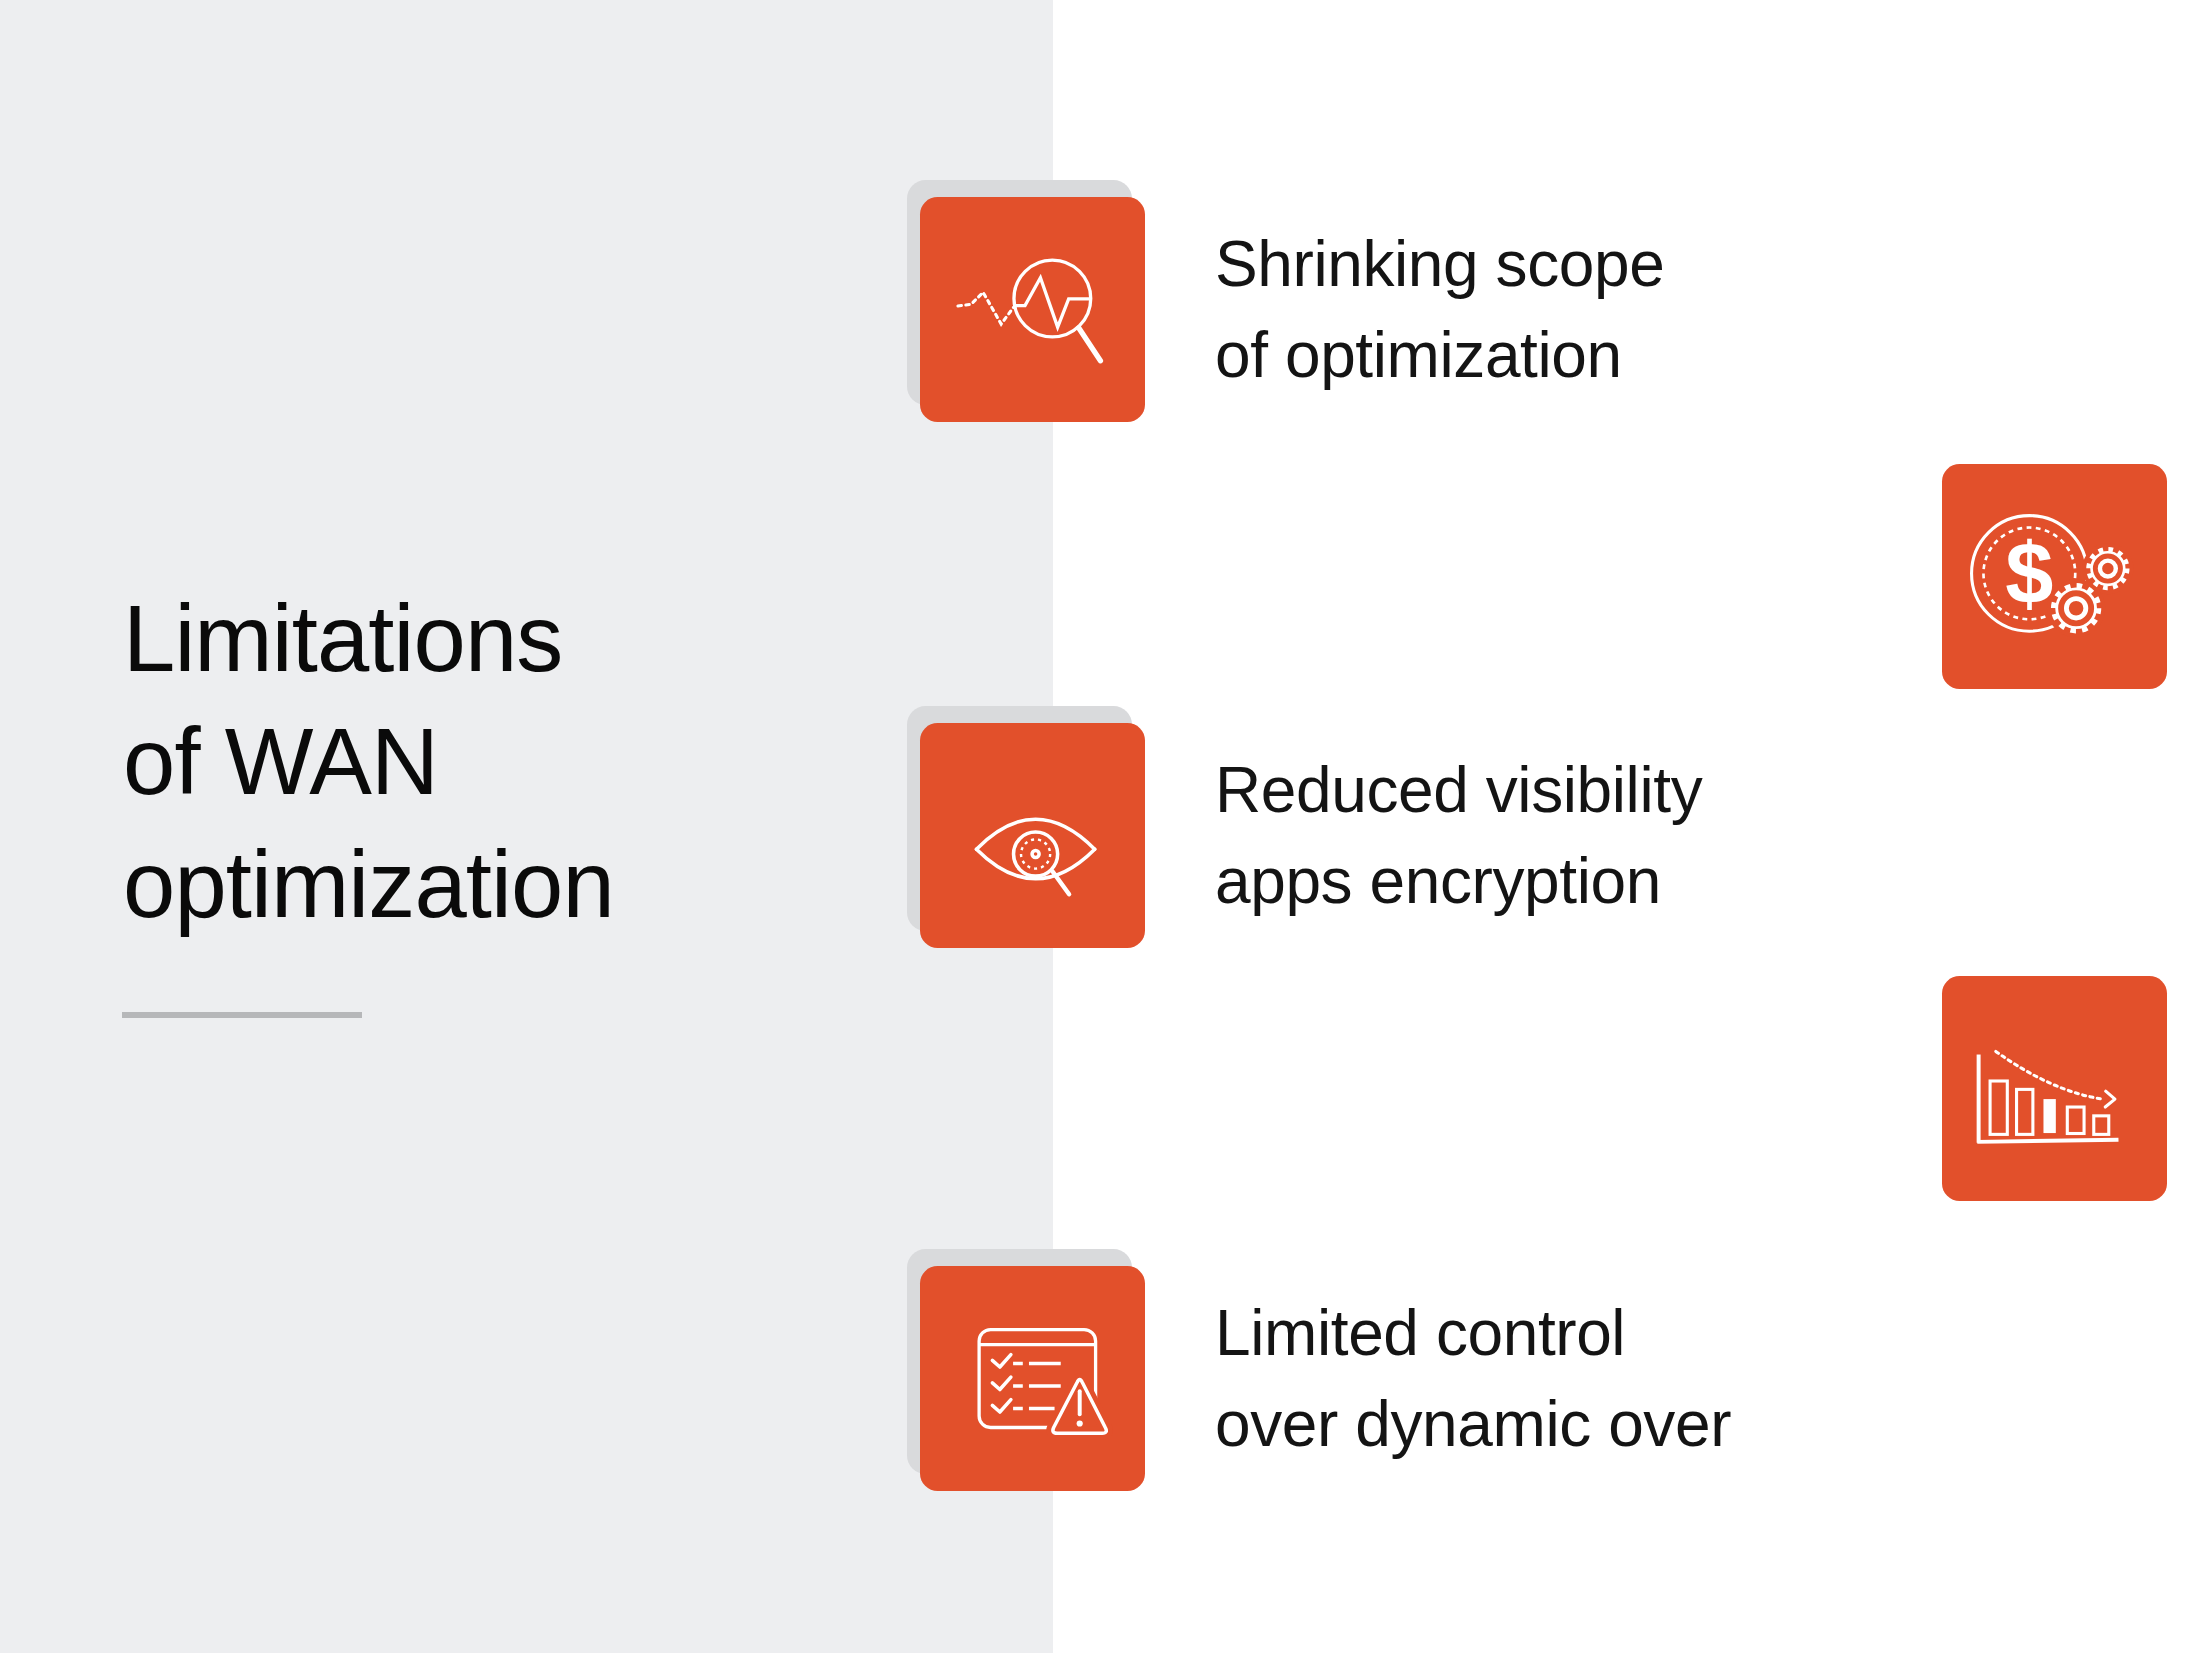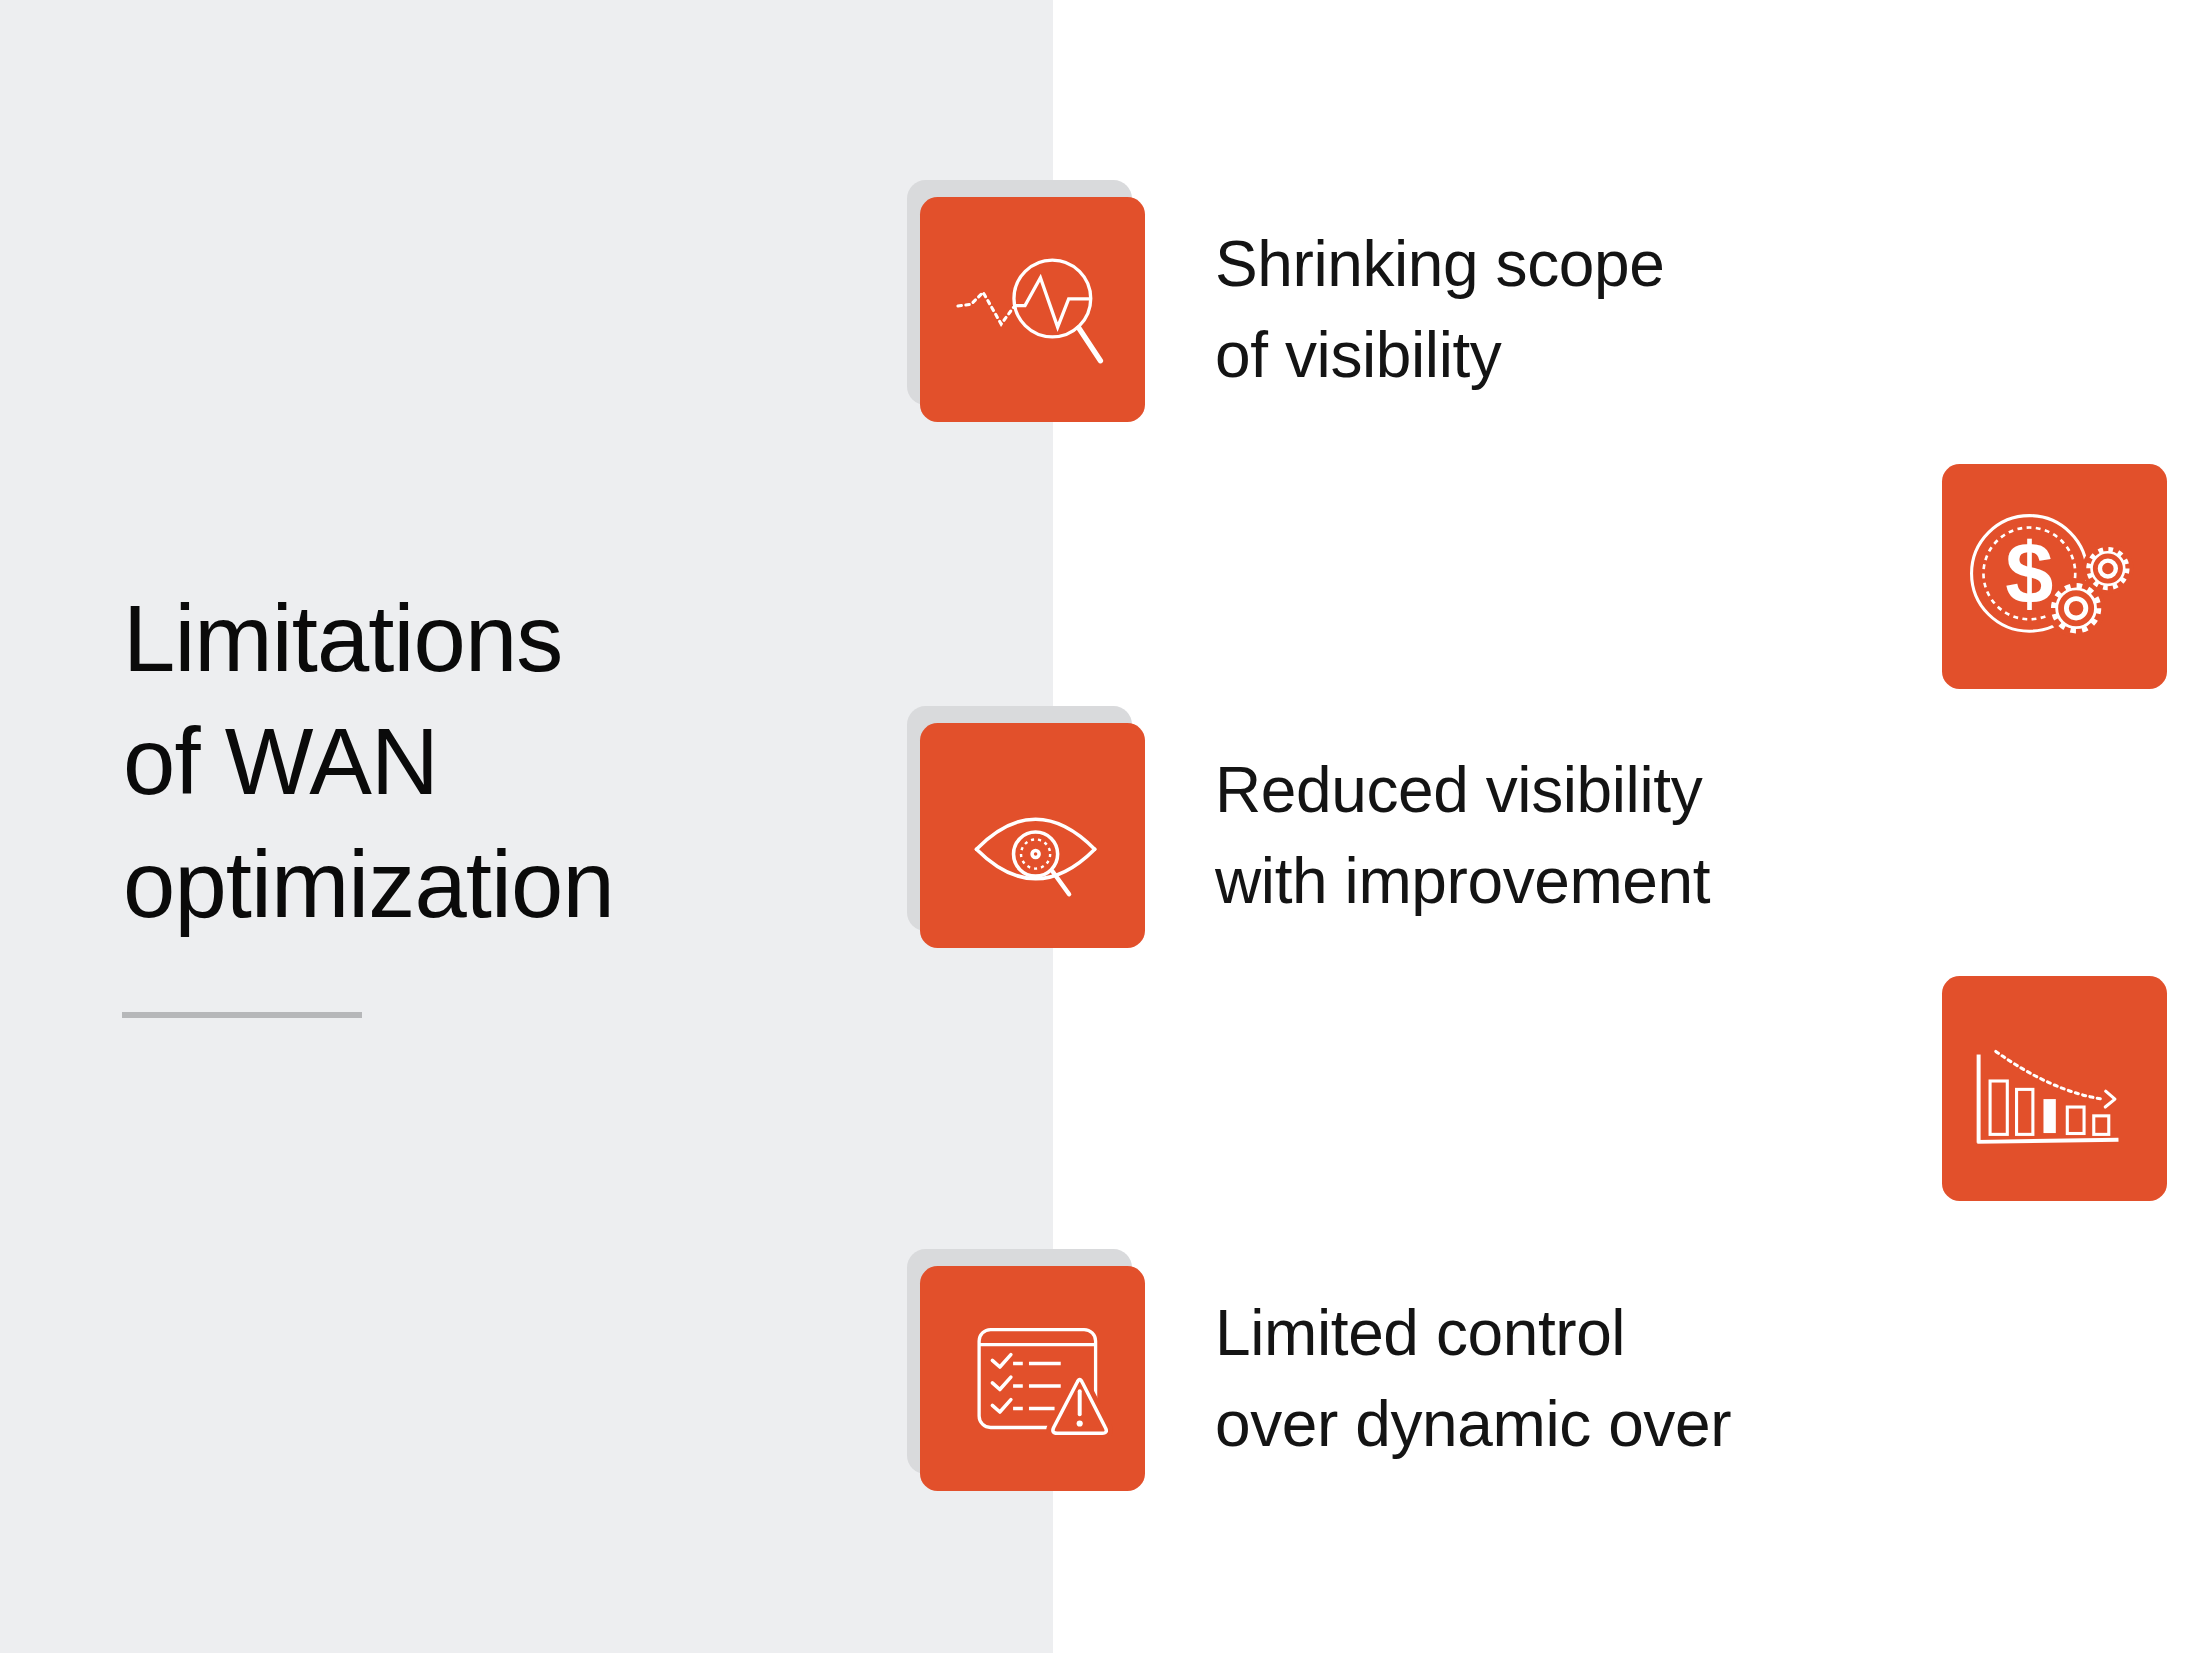--- a/index.html
+++ b/index.html
@@ -44,21 +44,21 @@
     <div class="tile">
       <svg viewBox="0 0 510 510">
         <polyline class="ic" points="86,247 116,243 143,216 184,288 212,250" stroke-width="7" stroke-dasharray="8 10" stroke-linecap="round"></polyline>
         <circle class="ic" cx="300" cy="230" r="87" stroke-width="7.5"></circle>
         <path class="ic" d="M214,246 H238 L273,183 L312,295 L337,231 H384" stroke-width="7.5" stroke-linejoin="miter"></path>
         <line class="ic" x1="360" y1="297" x2="409" y2="371" stroke-width="12" stroke-linecap="round"></line>
       </svg>
     </div>
     <div class="label">
       <div>Shrinking scope</div>
-      <div>of visibility</div>
+      <div>of optimization</div>
     </div>
   </div>
 
   <div class="item col-right" style="left:1942px;top:464px;">
     <div class="tile">
       <svg viewBox="0 0 510 510">
         <circle class="ic" cx="198" cy="248" r="131" stroke-width="7"></circle>
         <circle class="ic" cx="198" cy="248" r="104" stroke-width="6" stroke-dasharray="11 10"></circle>
         <text x="198" y="318" text-anchor="middle" font-size="196" font-weight="bold" fill="#FFFFFF" stroke="none" font-family="Liberation Sans, DejaVu Sans, sans-serif">$</text>
 
@@ -83,21 +83,21 @@
         <path class="ic" d="M128,286 Q262,150 396,286" stroke-width="8" stroke-linecap="round"></path>
         <path class="ic" d="M128,286 Q262,420 396,286" stroke-width="8" stroke-linecap="round"></path>
         <circle cx="262" cy="297" r="50" fill="#E2502B" stroke="#FFFFFF" stroke-width="8"></circle>
         <circle class="ic" cx="262" cy="297" r="33" stroke-width="5.5" stroke-dasharray="7 9"></circle>
         <circle class="ic" cx="262" cy="297" r="8" stroke-width="8"></circle>
         <line class="ic" x1="301" y1="337" x2="338" y2="388" stroke-width="10" stroke-linecap="round"></line>
       </svg>
     </div>
     <div class="label">
       <div>Reduced visibility</div>
-      <div>with improvement</div>
+      <div>apps encryption</div>
     </div>
   </div>
 
   <div class="item col-right" style="left:1942px;top:976px;">
     <div class="tile">
       <svg viewBox="0 0 510 510">
         <path class="ic" d="M83,178 V378" stroke-width="9"></path>
         <path class="ic" d="M80,376 L400,371" stroke-width="9"></path>
         <rect class="ic" x="109" y="238" width="39" height="121" stroke-width="7"></rect>
         <rect class="ic" x="169" y="257" width="37" height="102" stroke-width="7"></rect>

